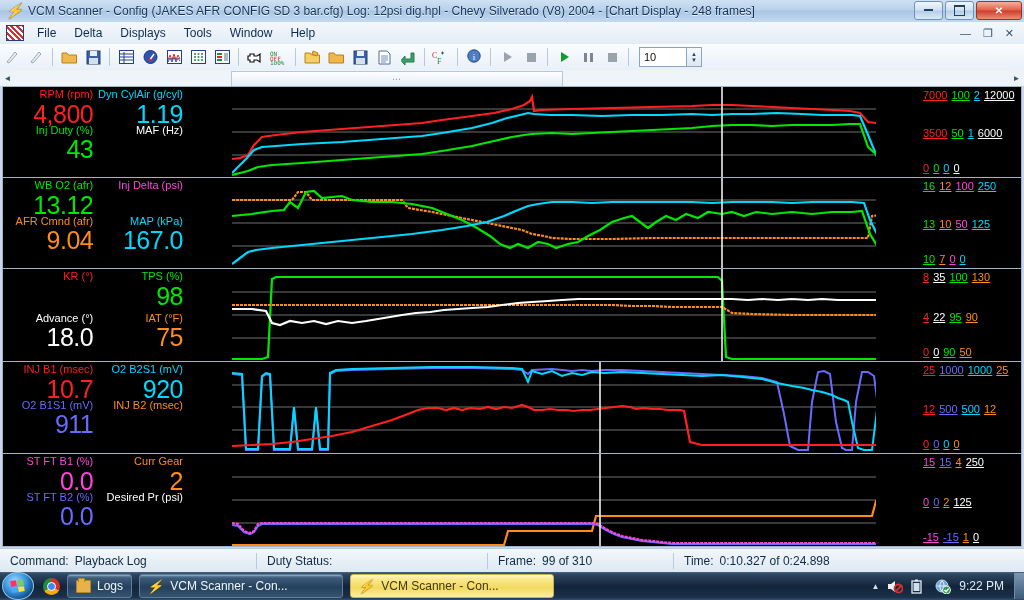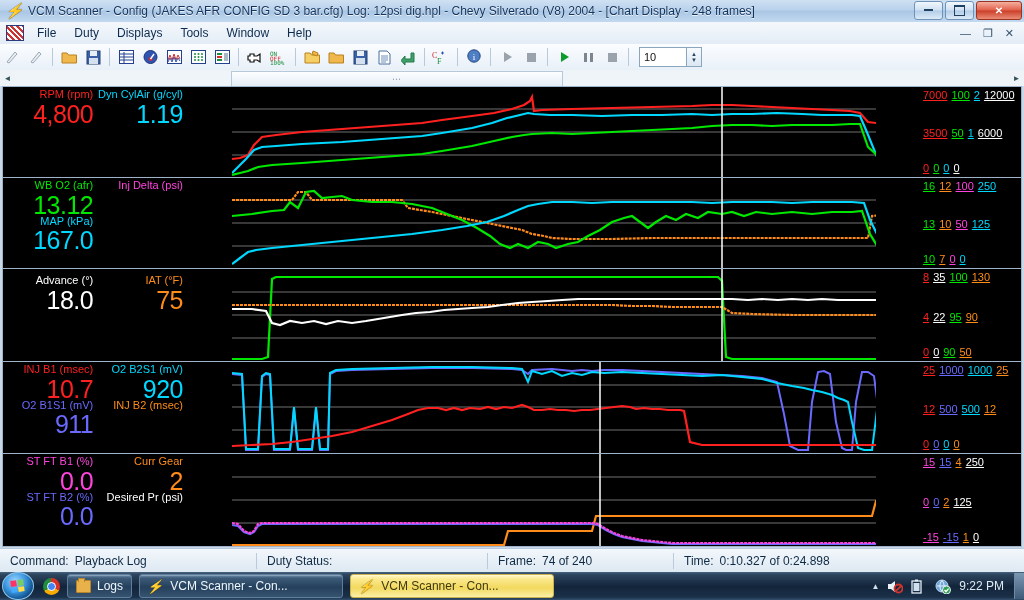--- a/index.html
+++ b/index.html
@@ -191,21 +191,21 @@
       <div class="wb">
           <i class="mx"></i>
         </div>
       <div class="wb close">✕</div>
     </div>
   </div>
 
   <div class="menubar">
     <div class="menu-ico"></div>
     <div class="mi">File</div>
-    <div class="mi">Duty</div>
+    <div class="mi">Delta</div>
     <div class="mi">Displays</div>
     <div class="mi">Tools</div>
     <div class="mi">Window</div>
     <div class="mi">Help</div>
     <div class="menu-right">
       <div class="mwb">—</div>
       <div class="mwb">❐</div>
       <div class="mwb">✕</div>
     </div>
   </div>
@@ -399,20 +399,30 @@
         <div class="grow">
           <div class="gcell l">
             <div class="glabel" style="color:#ff2020">RPM (rpm)</div>
             <div class="gval" style="color:#ff2020">4,800</div>
           </div>
           <div class="gcell r">
             <div class="glabel" style="color:#00d8ff">Dyn CylAir (g/cyl)</div>
             <div class="gval" style="color:#00d8ff">1.19</div>
           </div>
         </div>
+        <div class="grow" style="margin-top:-2px;">
+          <div class="gcell l">
+            <div class="glabel" style="color:#00e800">Inj Duty (%)</div>
+            <div class="gval" style="color:#00e800">43</div>
+          </div>
+          <div class="gcell r">
+            <div class="glabel" style="color:#ffffff">MAF (Hz)</div>
+            <div class="gval" style="color:#ffffff"></div>
+          </div>
+        </div>
       </div>
       <div class="plot">
         <svg width="736" height="90" viewBox="0 0 736 90" preserveAspectRatio="none">
           <g stroke="#707070" stroke-width="1">
             <line x1="0" y1="22" x2="736" y2="22"></line>
               <line x1="0" y1="45" x2="736" y2="45"></line>
               <line x1="0" y1="68" x2="736" y2="68"></line>
           </g>
           <polyline fill="none" stroke="#ff2020" stroke-width="2.2" points="0,72 8,71 16,68 22,58 30,50 44,48 70,45 110,42 150,39 190,36 210,33 240,29 262,26 280,22 292,18 298,14 300,10 302,24 310,23 340,22 380,21 420,20 460,19 480,18 500,18 520,19 540,20 560,21 580,22 600,23 618,24 628,26 636,35 660,38 700,39 736,39"></polyline>
           <polyline fill="none" stroke="#00d8ff" stroke-width="2.2" points="0,86 6,80 14,72 22,63 30,60 44,59 70,57 110,55 150,52 190,49 210,46 240,41 260,36 275,31 288,28 296,26 302,27 318,28 340,28 370,29 400,28 430,28 460,27 480,28 500,27 520,27 545,26 570,27 590,28 610,28 620,28 628,29 634,43 650,82 660,86 700,87 736,87"></polyline>
@@ -448,20 +458,24 @@
           <div class="gcell l">
             <div class="glabel" style="color:#00e800">WB O2 (afr)</div>
             <div class="gval" style="color:#00e800">13.12</div>
           </div>
           <div class="gcell r">
             <div class="glabel" style="color:#ff44dd">Inj Delta (psi)</div>
             <div class="gval" style="color:#ff44dd"></div>
           </div>
         </div>
         <div class="grow" style="margin-top:-2px;">
+          <div class="gcell l">
+            <div class="glabel" style="color:#ff8c1a">AFR Cmnd (afr)</div>
+            <div class="gval" style="color:#ff8c1a">9.04</div>
+          </div>
           <div class="gcell r">
             <div class="glabel" style="color:#00d8ff">MAP (kPa)</div>
             <div class="gval" style="color:#00d8ff">167.0</div>
           </div>
         </div>
       </div>
       <div class="plot">
         <svg width="736" height="90" viewBox="0 0 736 90" preserveAspectRatio="none">
           <g stroke="#707070" stroke-width="1">
             <line x1="0" y1="22" x2="736" y2="22"></line>
@@ -491,20 +505,30 @@
           <span style="color:#00e800">10</span>
           <span style="color:#ff8c1a">7</span>
           <span style="color:#ff44dd">0</span>
           <span style="color:#00d8ff">0</span>
         </div>
       </div>
     </div>
 
     <div class="panel" style="top:182px;height:94px;">
       <div class="gauges">
+        <div class="grow">
+          <div class="gcell l">
+            <div class="glabel" style="color:#ff2020">KR (°)</div>
+            <div class="gval" style="color:#ff2020"></div>
+          </div>
+          <div class="gcell r">
+            <div class="glabel" style="color:#00e800">TPS (%)</div>
+            <div class="gval" style="color:#00e800">98</div>
+          </div>
+        </div>
         <div class="grow" style="margin-top:4px;">
           <div class="gcell l">
             <div class="glabel" style="color:#ffffff">Advance (°)</div>
             <div class="gval" style="color:#ffffff">18.0</div>
           </div>
           <div class="gcell r">
             <div class="glabel" style="color:#ff8c1a">IAT (°F)</div>
             <div class="gval" style="color:#ff8c1a">75</div>
           </div>
         </div>
@@ -667,21 +691,21 @@
       <span style="margin-left:6px;">Playback Log</span>
     </div>
     <div class="sb-div"></div>
     <div class="sb-cell" style="width:210px;">
       <span>Duty Status:</span>
       <span style="margin-left:6px;"></span>
     </div>
     <div class="sb-div"></div>
     <div class="sb-cell" style="width:165px;text-align:right;">
       <span>Frame:</span>
-      <span style="margin-left:6px;">74 of 240</span>
+      <span style="margin-left:6px;">99 of 310</span>
     </div>
     <div class="sb-div"></div>
     <div class="sb-cell">
       <span>Time:</span>
       <span style="margin-left:6px;">0:10.327 of 0:24.898</span>
     </div>
   </div>
 
   <div class="taskbar">
     <div class="startorb">

